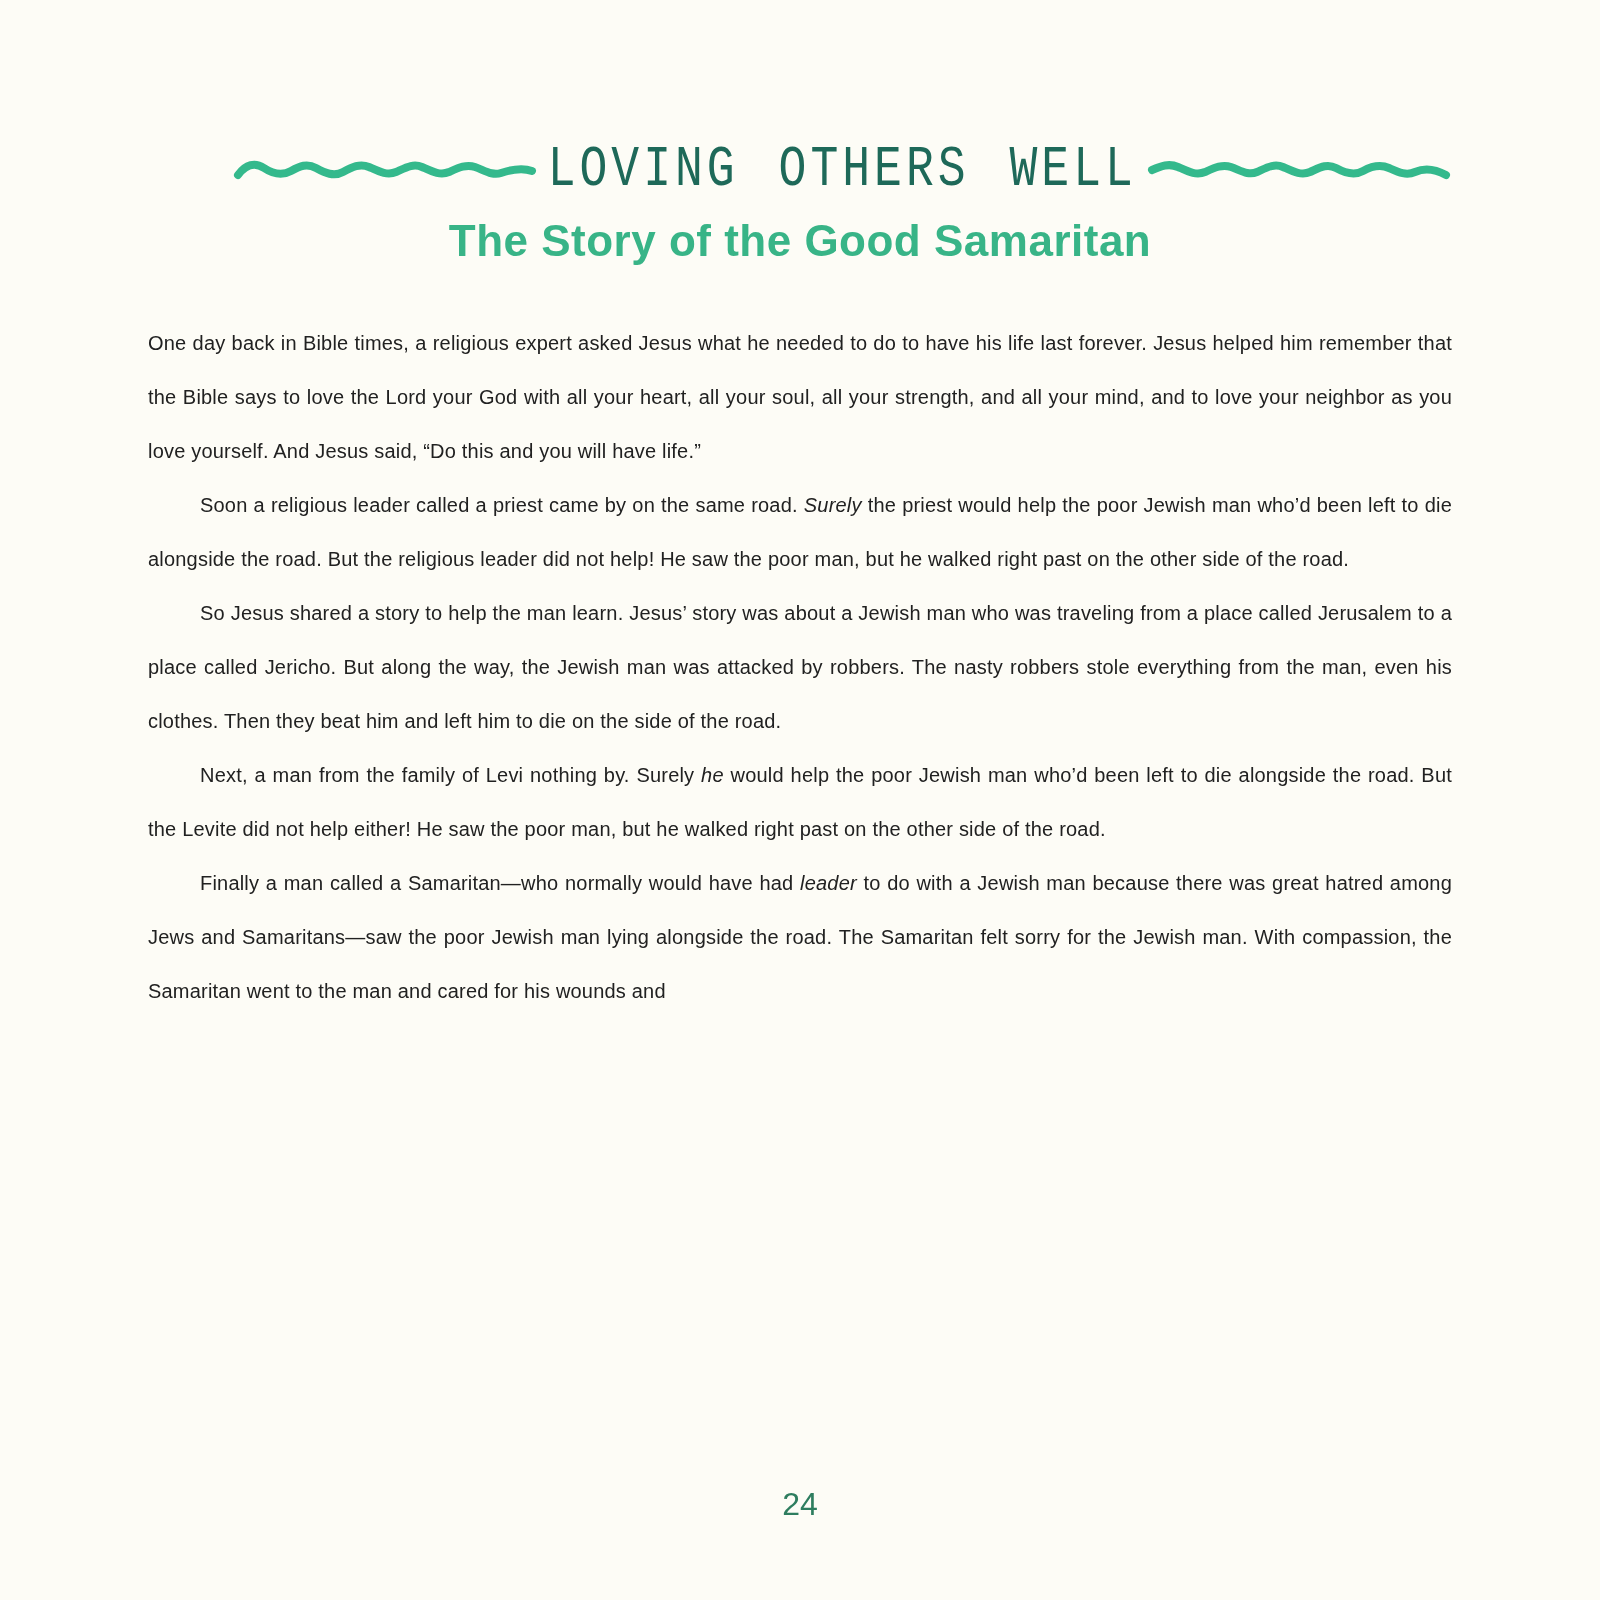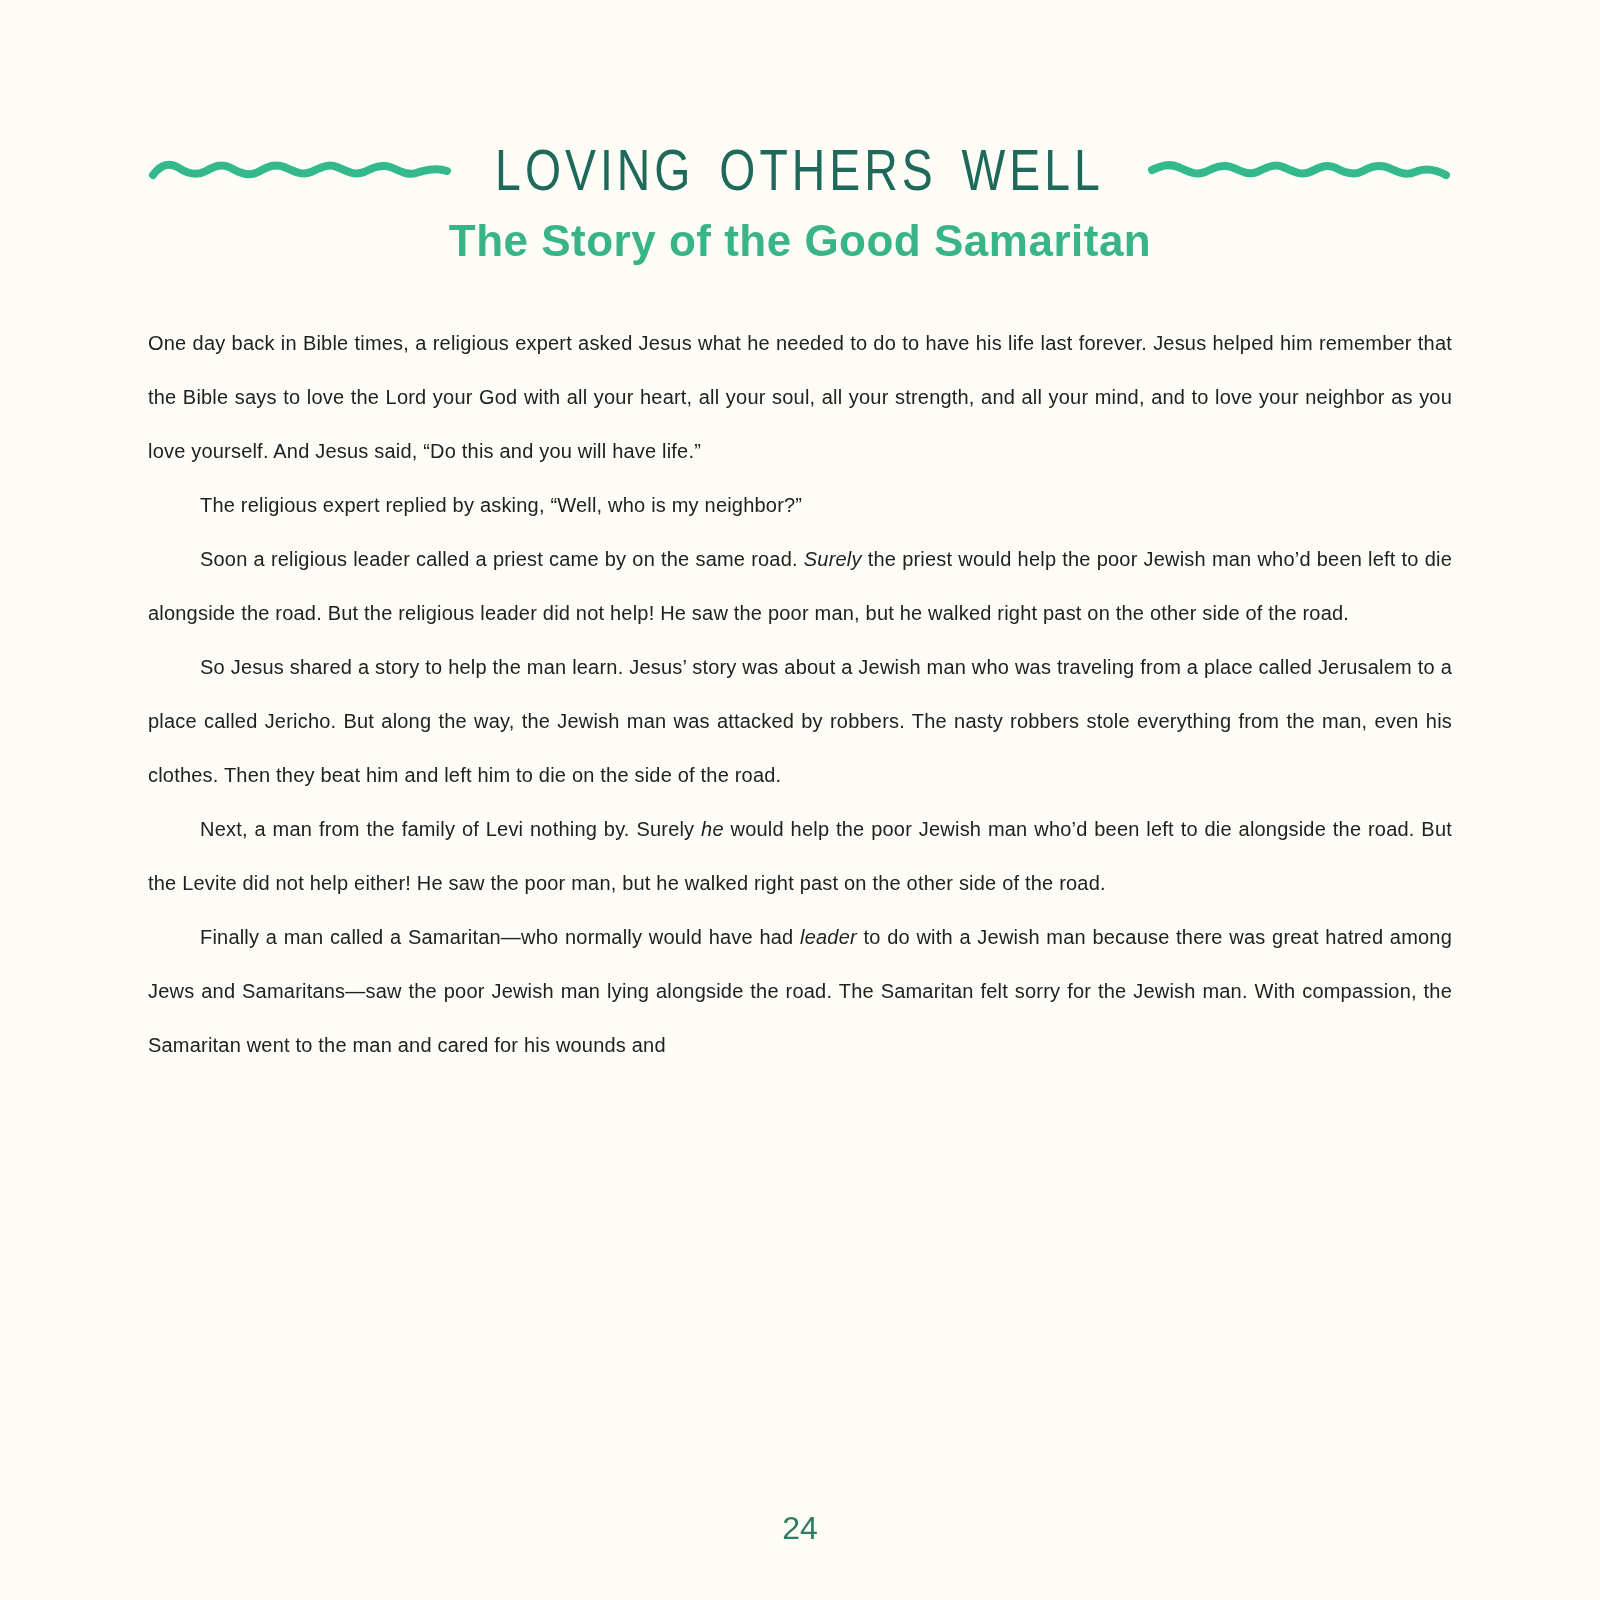--- a/index.html
+++ b/index.html
@@ -14,22 +14,23 @@
   .page {
     box-sizing: border-box;
     width: 1600px;
     height: 1600px;
     padding: 138px 148px 0 148px;
     position: relative;
   }
   .title-row {
     display: flex;
     align-items: center;
-    justify-content: space-between;
+    justify-content: flex-end;
     height: 64px;
+    font-family: Liberation Mono, monospace;
   }
   .squiggle {
     flex: 0 0 auto;
     color: var(--squiggle, #34B98C);
   }
   h1.chapter-title {
     margin: 0 -64px;
     font-size: 58px;
     font-weight: 500;
     letter-spacing: 5px;
@@ -61,21 +62,20 @@
   main.body-text em { font-style: italic; }
   .page-number {
     position: absolute;
     left: 0;
     right: 0;
     top: 1484px;
     text-align: center;
     font-size: 32px;
     line-height: 40px;
     color: var(--page_number, #2E7D5F);
-    margin-top: 24px;
   }
 </style>
 </head>
 <body>
 
 <div class="page">
 
   <header>
     <div class="title-row">
       <svg class="squiggle" width="305" height="32" viewBox="0 0 305 32" aria-hidden="true">
@@ -84,21 +84,20 @@
       <h1 class="chapter-title">LOVING OTHERS WELL</h1>
       <svg class="squiggle" width="305" height="32" viewBox="0 0 305 32" aria-hidden="true">
         <path fill="none" stroke="currentColor" stroke-width="8" stroke-linecap="round" stroke-linejoin="round" d="M5 16 C 14 12 22 9 31 13 C 40 17 49 22 58 18 C 67 14 75 10 84 13 C 93 16 101 22 110 18 C 119 14 127 9 136 13 C 145 17 154 22 163 18 C 172 14 180 9 189 14 C 198 19 207 22 216 17 C 225 12 233 10 242 14 C 251 18 259 22 268 18 C 277 14 288 15 299 21"></path>
       </svg>
     </div>
     <h2 class="chapter-subtitle">The Story of the Good Samaritan</h2>
   </header>
 
   <main class="body-text">
       <p class=""><span>One day back in Bible times, a religious expert asked Jesus what he needed to do to have his life last forever. Jesus helped him remember that the Bible says to love the Lord your God with all your heart, all your soul, all your strength, and all your mind, and to love your neighbor as you love yourself. And Jesus said, “Do this and you will have life.”</span></p>
-      <p class="indent"><span>The religious expert replied by asking, “Well, who is my neighbor?”</span></p>
       <p class="indent"><span>Soon a religious leader called a priest came by on the same road. </span><em>Surely</em><span> the priest would help the poor Jewish man who’d been left to die alongside the road. But the religious leader did not help! He saw the poor man, but he walked right past on the other side of the road.</span></p>
       <p class="indent"><span>So Jesus shared a story to help the man learn. Jesus’ story was about a Jewish man who was traveling from a place called Jerusalem to a place called Jericho. But along the way, the Jewish man was attacked by robbers. The nasty robbers stole everything from the man, even his clothes. Then they beat him and left him to die on the side of the road.</span></p>
       <p class="indent"><span>Next, a man from the family of Levi nothing by. Surely </span><em>he</em><span> would help the poor Jewish man who’d been left to die alongside the road. But the Levite did not help either! He saw the poor man, but he walked right past on the other side of the road.</span></p>
       <p class="indent"><span>Finally a man called a Samaritan—who normally would have had </span><em>leader</em><span> to do with a Jewish man because there was great hatred among Jews and Samaritans—saw the poor Jewish man lying alongside the road. The Samaritan felt sorry for the Jewish man. With compassion, the Samaritan went to the man and cared for his wounds and</span></p>
     </main>
 
   <footer>
     <div class="page-number">24</div>
   </footer>
 

